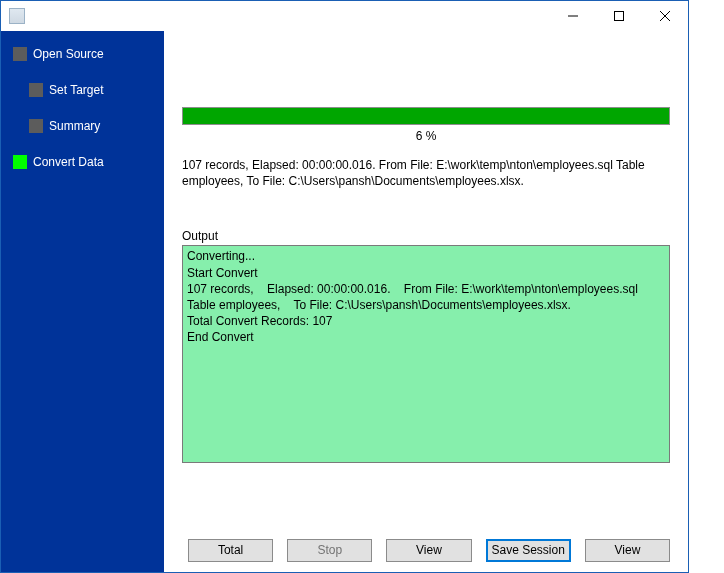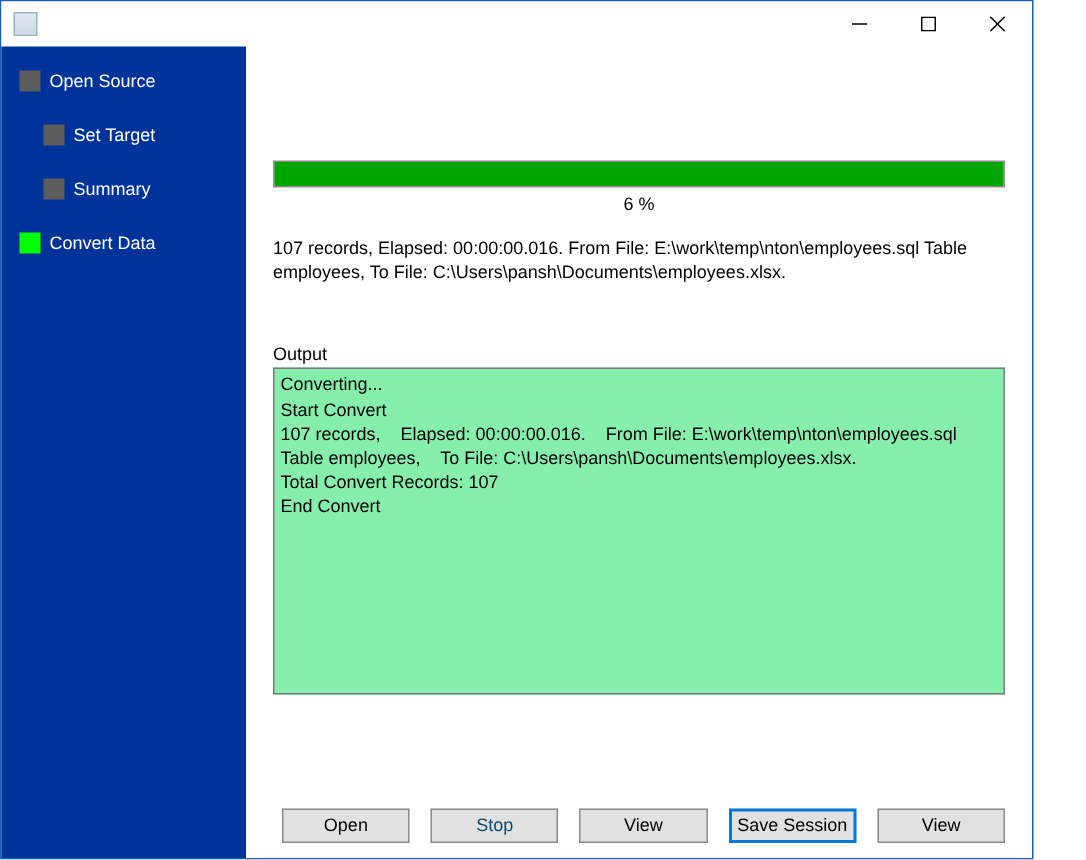--- a/index.html
+++ b/index.html
@@ -139,21 +139,21 @@
     height: 23px;
     border: 1px solid #8b8b8b;
     background: #e1e1e1;
     font-family: inherit;
     font-size: 12px;
     text-align: center;
     line-height: 21px;
     padding: 0;
   }
   .btn:disabled, .btn.disabled {
-    color: #0c4a6e;
+    color: #737373;
   }
   .btn.primary {
     border: 2px solid #0078d7;
     line-height: 19px;
     background: #e1e1e1;
   }
 </style>
 </head>
 <body>
 
@@ -214,21 +214,21 @@
       <div class="summary">107 records,    Elapsed: 00:00:00.016.    From File: E:\work\temp\nton\employees.sql Table employees,    To File: C:\Users\pansh\Documents\employees.xlsx.</div>
 
       <div class="output-label">Output</div>
       <div class="output-box">Converting...
 Start Convert
 107 records,    Elapsed: 00:00:00.016.    From File: E:\work\temp\nton\employees.sql Table employees,    To File: C:\Users\pansh\Documents\employees.xlsx.
 Total Convert Records: 107
 End Convert</div>
 
       <div class="buttons">
-        <button class="btn">Open</button>
+        <button class="btn">Total</button>
         <button class="btn disabled" disabled="">Stop</button>
         <button class="btn">View</button>
         <button class="btn primary">Save Session</button>
         <button class="btn">View</button>
       </div>
 
     </div>
   </div>
 </div>
 

